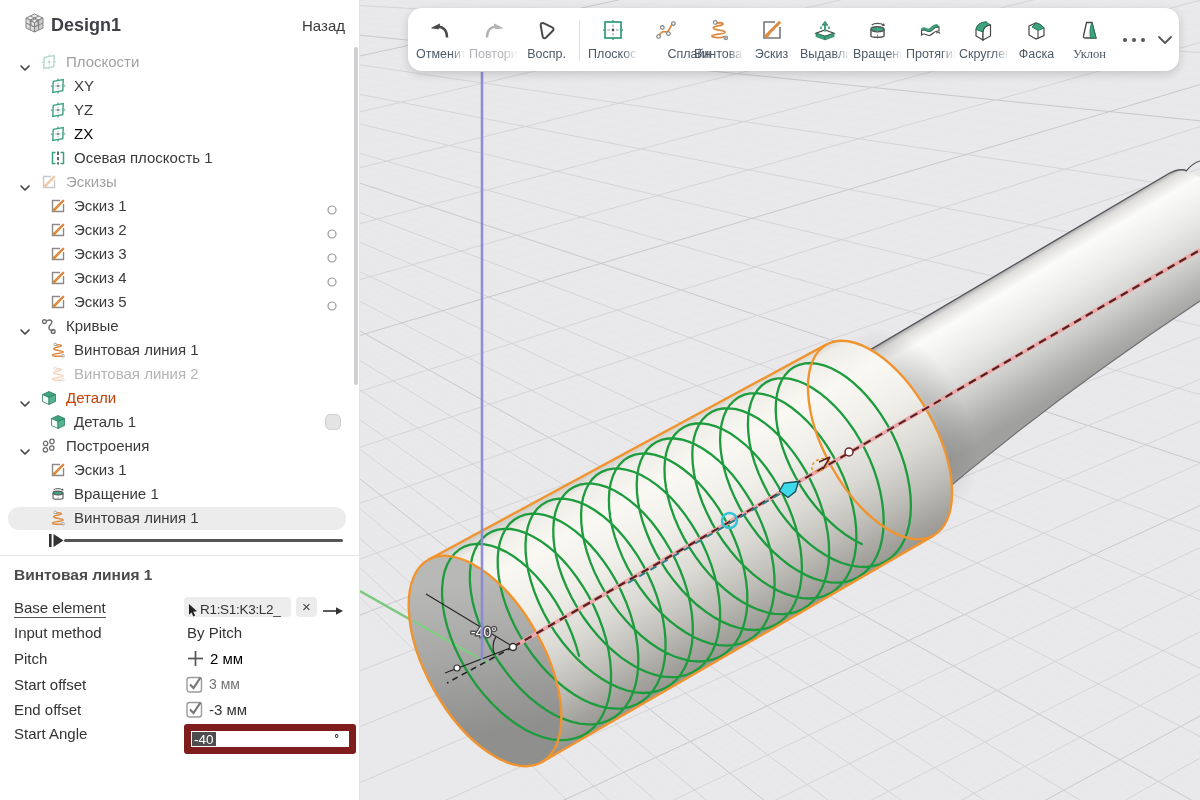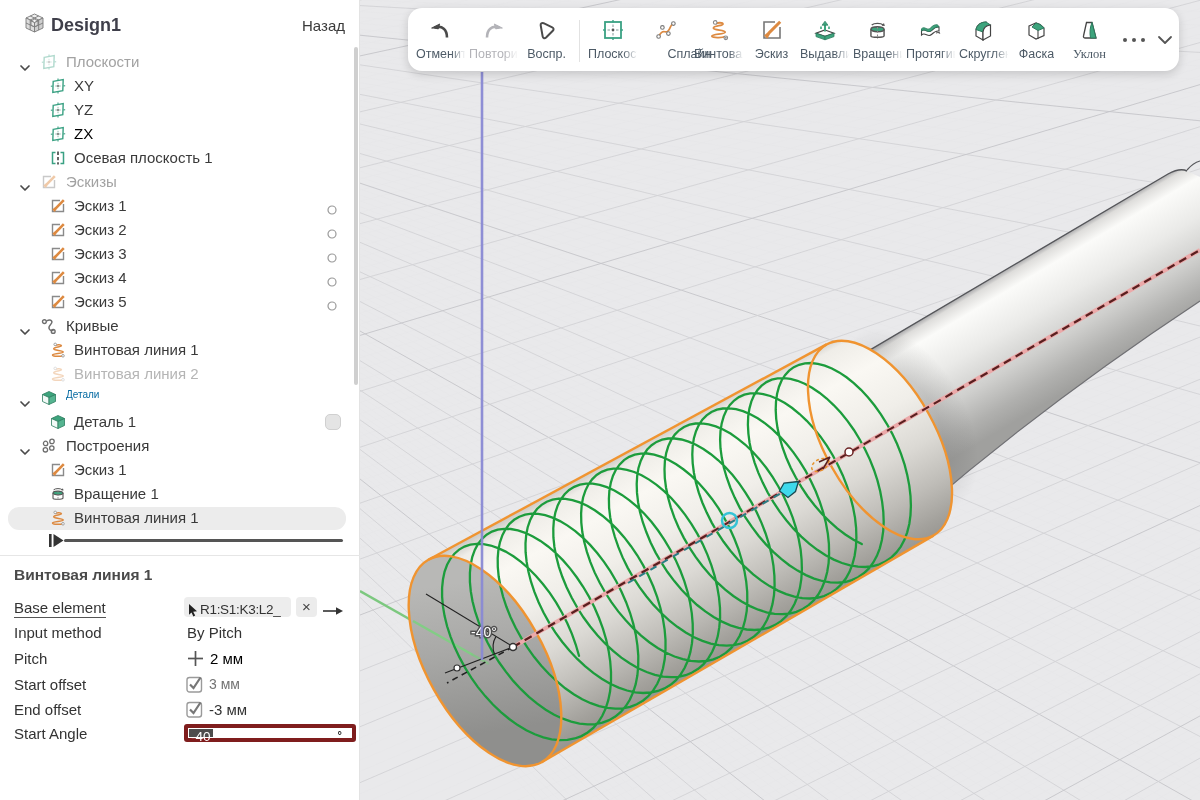--- a/index.html
+++ b/index.html
@@ -725,21 +725,21 @@
         </svg></div>
 <div style="position:absolute;left:74px;top:365px;font-size:15px;color:#b5b5b5;font-weight:normal;white-space:nowrap;">Винтовая линия 2</div>
 <div style="position:absolute;left:19px;top:394px;"><svg width="12" height="8" viewBox="0 0 12 8" style="">
           <polyline points="2,2 6,6 10,2" fill="none" stroke="#4a4a4a" stroke-width="1.7" stroke-linecap="round" stroke-linejoin="round"></polyline>
         </svg></div>
 <div style="position:absolute;left:41px;top:390px;"><svg width="16" height="16" viewBox="0 0 16 16" style="">
           <polygon points="8,1.5 14.5,4.5 8,7.5 1.5,4.5" fill="#3da47d" stroke="#2c7c5e" stroke-width="0.8"></polygon>
 <polygon points="1.5,4.5 8,7.5 8,14.5 1.5,11.5" fill="#f2faf7" stroke="#2c7c5e" stroke-width="0.8"></polygon>
 <polygon points="14.5,4.5 8,7.5 8,14.5 14.5,11.5" fill="#55b490" stroke="#2c7c5e" stroke-width="0.8"></polygon>
         </svg></div>
-<div style="position:absolute;left:66px;top:389px;font-size:10px;color:#0369a1;font-weight:normal;white-space:nowrap;">Детали</div>
+<div style="position:absolute;left:66px;top:389px;font-size:15px;color:#c2410c;font-weight:normal;white-space:nowrap;">Детали</div>
 <div style="position:absolute;left:50px;top:414px;"><svg width="16" height="16" viewBox="0 0 16 16" style="">
           <polygon points="8,1.5 14.5,4.5 8,7.5 1.5,4.5" fill="#3da47d" stroke="#2c7c5e" stroke-width="0.8"></polygon>
 <polygon points="1.5,4.5 8,7.5 8,14.5 1.5,11.5" fill="#f2faf7" stroke="#2c7c5e" stroke-width="0.8"></polygon>
 <polygon points="14.5,4.5 8,7.5 8,14.5 14.5,11.5" fill="#55b490" stroke="#2c7c5e" stroke-width="0.8"></polygon>
         </svg></div>
 <div style="position:absolute;left:74px;top:413px;font-size:15px;color:#3a3a3a;font-weight:normal;white-space:nowrap;">Деталь 1</div>
 <div style="position:absolute;left:325px;top:414px;width:16px;height:16px;background:#e4e4e4;border:1px solid #d0d0d0;border-radius:5px;"></div>
 <div style="position:absolute;left:19px;top:442px;"><svg width="12" height="8" viewBox="0 0 12 8" style="">
           <polyline points="2,2 6,6 10,2" fill="none" stroke="#4a4a4a" stroke-width="1.7" stroke-linecap="round" stroke-linejoin="round"></polyline>
         </svg></div>
@@ -818,18 +818,18 @@
 <div style="position:absolute;left:186px;top:675px;"><svg width="18" height="18" viewBox="0 0 18 18" style="">
             <rect x="1" y="2.5" width="14.5" height="14.5" rx="2.5" fill="#fff" stroke="#9a9a9a" stroke-width="1.4"></rect>
 <polyline points="4,9.5 7.5,13 14.5,2.5" fill="none" stroke="#777" stroke-width="2.2"></polyline>
           </svg></div>
 <div style="position:absolute;left:209px;top:676px;font-size:14px;color:#737373;">3 мм</div>
 <div style="position:absolute;left:186px;top:700px;"><svg width="18" height="18" viewBox="0 0 18 18" style="">
             <rect x="1" y="2.5" width="14.5" height="14.5" rx="2.5" fill="#fff" stroke="#9a9a9a" stroke-width="1.4"></rect>
 <polyline points="4,9.5 7.5,13 14.5,2.5" fill="none" stroke="#777" stroke-width="2.2"></polyline>
           </svg></div>
 <div style="position:absolute;left:209px;top:701px;font-size:15px;color:#333;">-3 мм</div>
-<div style="position:absolute;left:184px;top:724px;width:172px;height:18px;border:4px solid #7f1d1d;border-radius:3px;background:#fff;">
+<div style="position:absolute;left:184px;top:724px;width:172px;height:30px;border:7px solid #7f1d1d;border-radius:3px;background:#fff;">
 <span style="position:absolute;left:1px;top:1px;bottom:1px;background:#4d4d4d;color:#fff;font-size:13.5px;padding:0 2px;line-height:16px;">-40</span>
 <span style="position:absolute;right:10px;top:1px;font-size:11px;font-weight:bold;color:#222;">°</span>
 </div>
 </div>
 </div>
 </div>
 </body></html>

